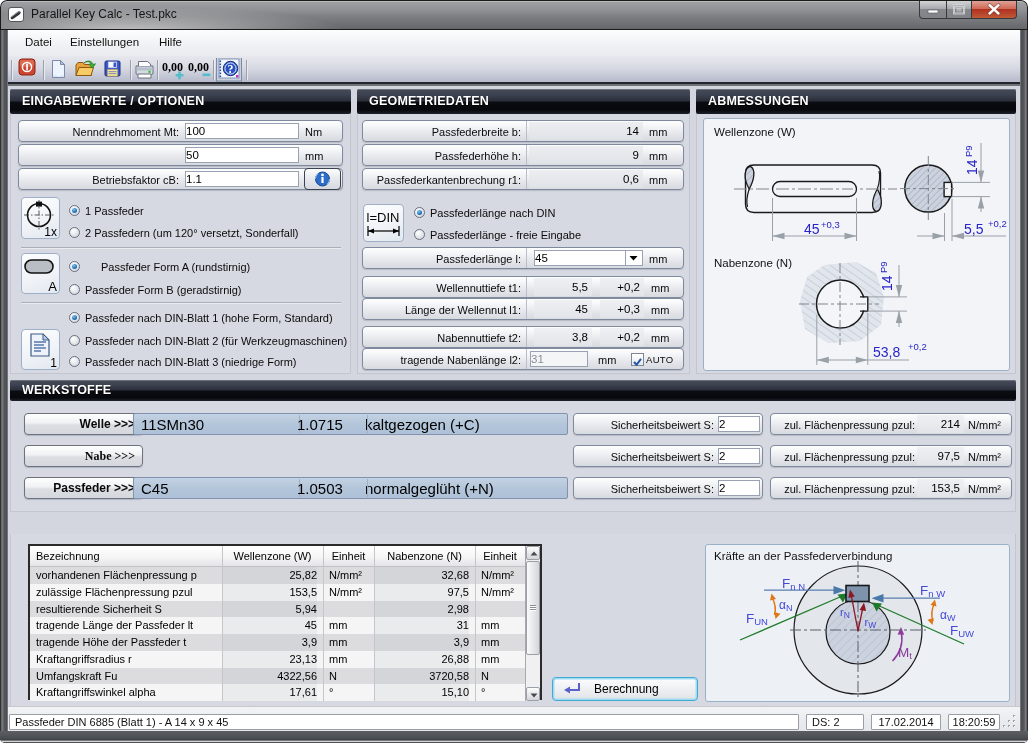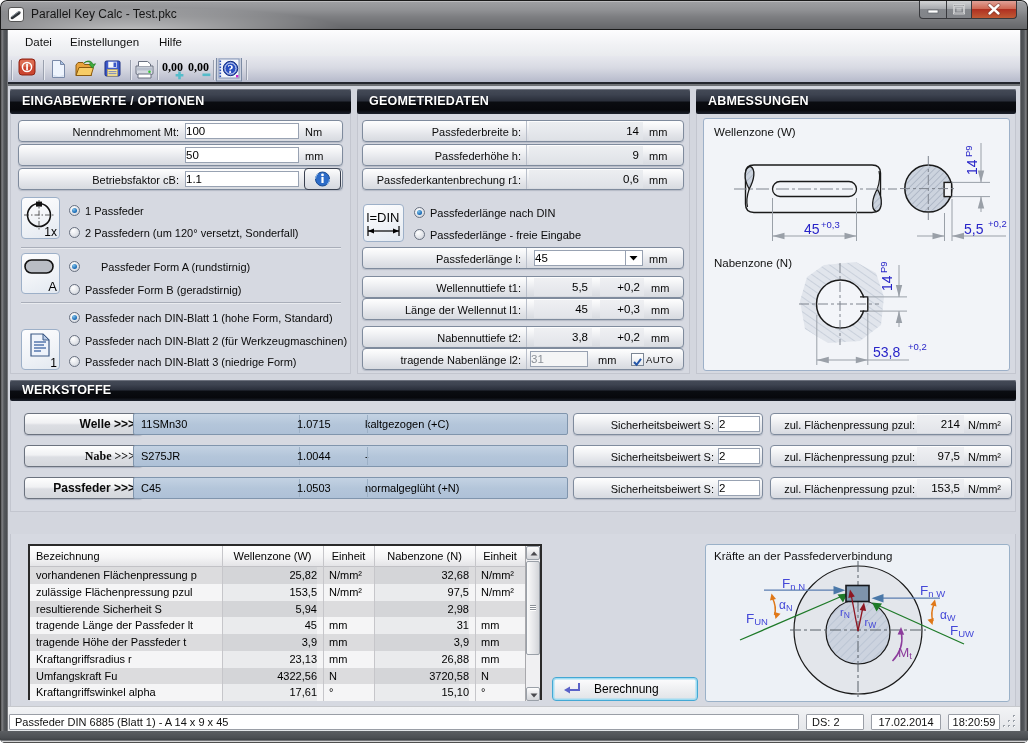--- a/index.html
+++ b/index.html
@@ -50,21 +50,21 @@
 .radio{position:absolute;width:11px;height:11px;border-radius:50%;border:1px solid #68707f;background:radial-gradient(circle at 35% 30%,#ffffff 0%,#e8eaee 45%,#c9ced6 100%);}
 .radio.sel::after{content:"";position:absolute;left:2px;top:2px;width:5px;height:5px;border-radius:50%;background:radial-gradient(circle at 35% 30%,#7ec0e8,#1668b4 70%);}
 .rlbl{position:absolute;font-size:11px;color:#0a0a0a;}
 .iconbox{position:absolute;left:13px;width:39px;border:1px solid #9db0c8;border-radius:4px;background:linear-gradient(160deg,#fdfdfe 0%,#f0f3f7 55%,#e2e8f0 100%);}
 .sepline{position:absolute;left:13px;width:320px;height:1px;background:#a9aeb9;box-shadow:0 1px 0 #e9ebef;}
 
 .wbtn{position:absolute;left:16px;width:119px;height:22px;border:1px solid #6b727e;border-radius:4px;
  background:linear-gradient(180deg,#fefefe 0%,#f0f1f3 45%,#dcdee3 55%,#d4d7dc 100%);
  font-size:12px;font-weight:bold;color:#0a0a0a;text-align:right;padding-right:7px;line-height:20px;box-shadow:0 1px 1px rgba(120,130,150,.4);}
 .mat{position:absolute;left:125px;width:435px;height:22px;border:1px solid #8095ad;border-radius:2px;background:linear-gradient(180deg,#c3d2e3 0%,#b4c6da 50%,#aec1d7 100%);}
-.mat span{position:absolute;top:0;font-size:11px;color:#000;line-height:21px;}
+.mat span{position:absolute;top:0;font-size:15px;color:#000;line-height:21px;}
 .mat::before{content:"";position:absolute;left:165px;top:1px;bottom:1px;width:1px;background:#9cb0c6;}
 .mat::after{content:"";position:absolute;left:233px;top:1px;bottom:1px;width:1px;background:#9cb0c6;}
 
 .tcell{position:absolute;font-size:11px;color:#000;line-height:17px;}
 .trow{position:absolute;left:0;width:495px;}
 .trow i{position:absolute;left:6px;top:0;bottom:0;font-style:normal;font-size:11px;line-height:16px;color:#000;}
 .trow b{position:absolute;left:192px;width:95px;top:0;bottom:0;font-weight:normal;font-size:11px;line-height:16px;color:#000;text-align:right;background:rgba(160,165,175,.12);}
 .trow u{position:absolute;left:299px;top:0;bottom:0;text-decoration:none;font-size:11px;line-height:16px;color:#000;}
 .trow b.n{left:344px;width:95px;}
 .trow u.n{left:451px;}
@@ -426,25 +426,20 @@
     <div class="row" style="left:565px;top:327px;width:190px;">
       <div class="lbl" style="left:0;width:140px;">Sicherheitsbeiwert S:</div>
       <div class="inp" style="left:144px;width:42px;">2</div>
     </div>
     <div class="row" style="left:762px;top:327px;width:242px;">
       <div class="lbl" style="left:0;width:144px;">zul. Flächenpressung pzul:</div>
       <div class="ro" style="left:146px;width:47px;background:linear-gradient(180deg,#eff0f3,#e2e4e9);border:none;top:1px;height:18px;line-height:18px;">214</div>
       <div class="unit" style="left:197px;">N/mm²</div>
     </div>
     <div class="wbtn" style="top:359px;font-family:Liberation Serif, serif;">Nabe &gt;&gt;&gt;</div>
-    <div class="mat" style="top:359px;">
-      <span style="left:7px;">S275JR</span>
-        <span style="left:163px;">1.0044</span>
-        <span style="left:231px;">-</span>
-    </div>
     <div class="row" style="left:565px;top:359px;width:190px;">
       <div class="lbl" style="left:0;width:140px;">Sicherheitsbeiwert S:</div>
       <div class="inp" style="left:144px;width:42px;">2</div>
     </div>
     <div class="row" style="left:762px;top:359px;width:242px;">
       <div class="lbl" style="left:0;width:144px;">zul. Flächenpressung pzul:</div>
       <div class="ro" style="left:146px;width:47px;background:linear-gradient(180deg,#eff0f3,#e2e4e9);border:none;top:1px;height:18px;line-height:18px;">97,5</div>
       <div class="unit" style="left:197px;">N/mm²</div>
     </div>
     <div class="wbtn" style="top:391px;">Passfeder &gt;&gt;&gt;</div>

